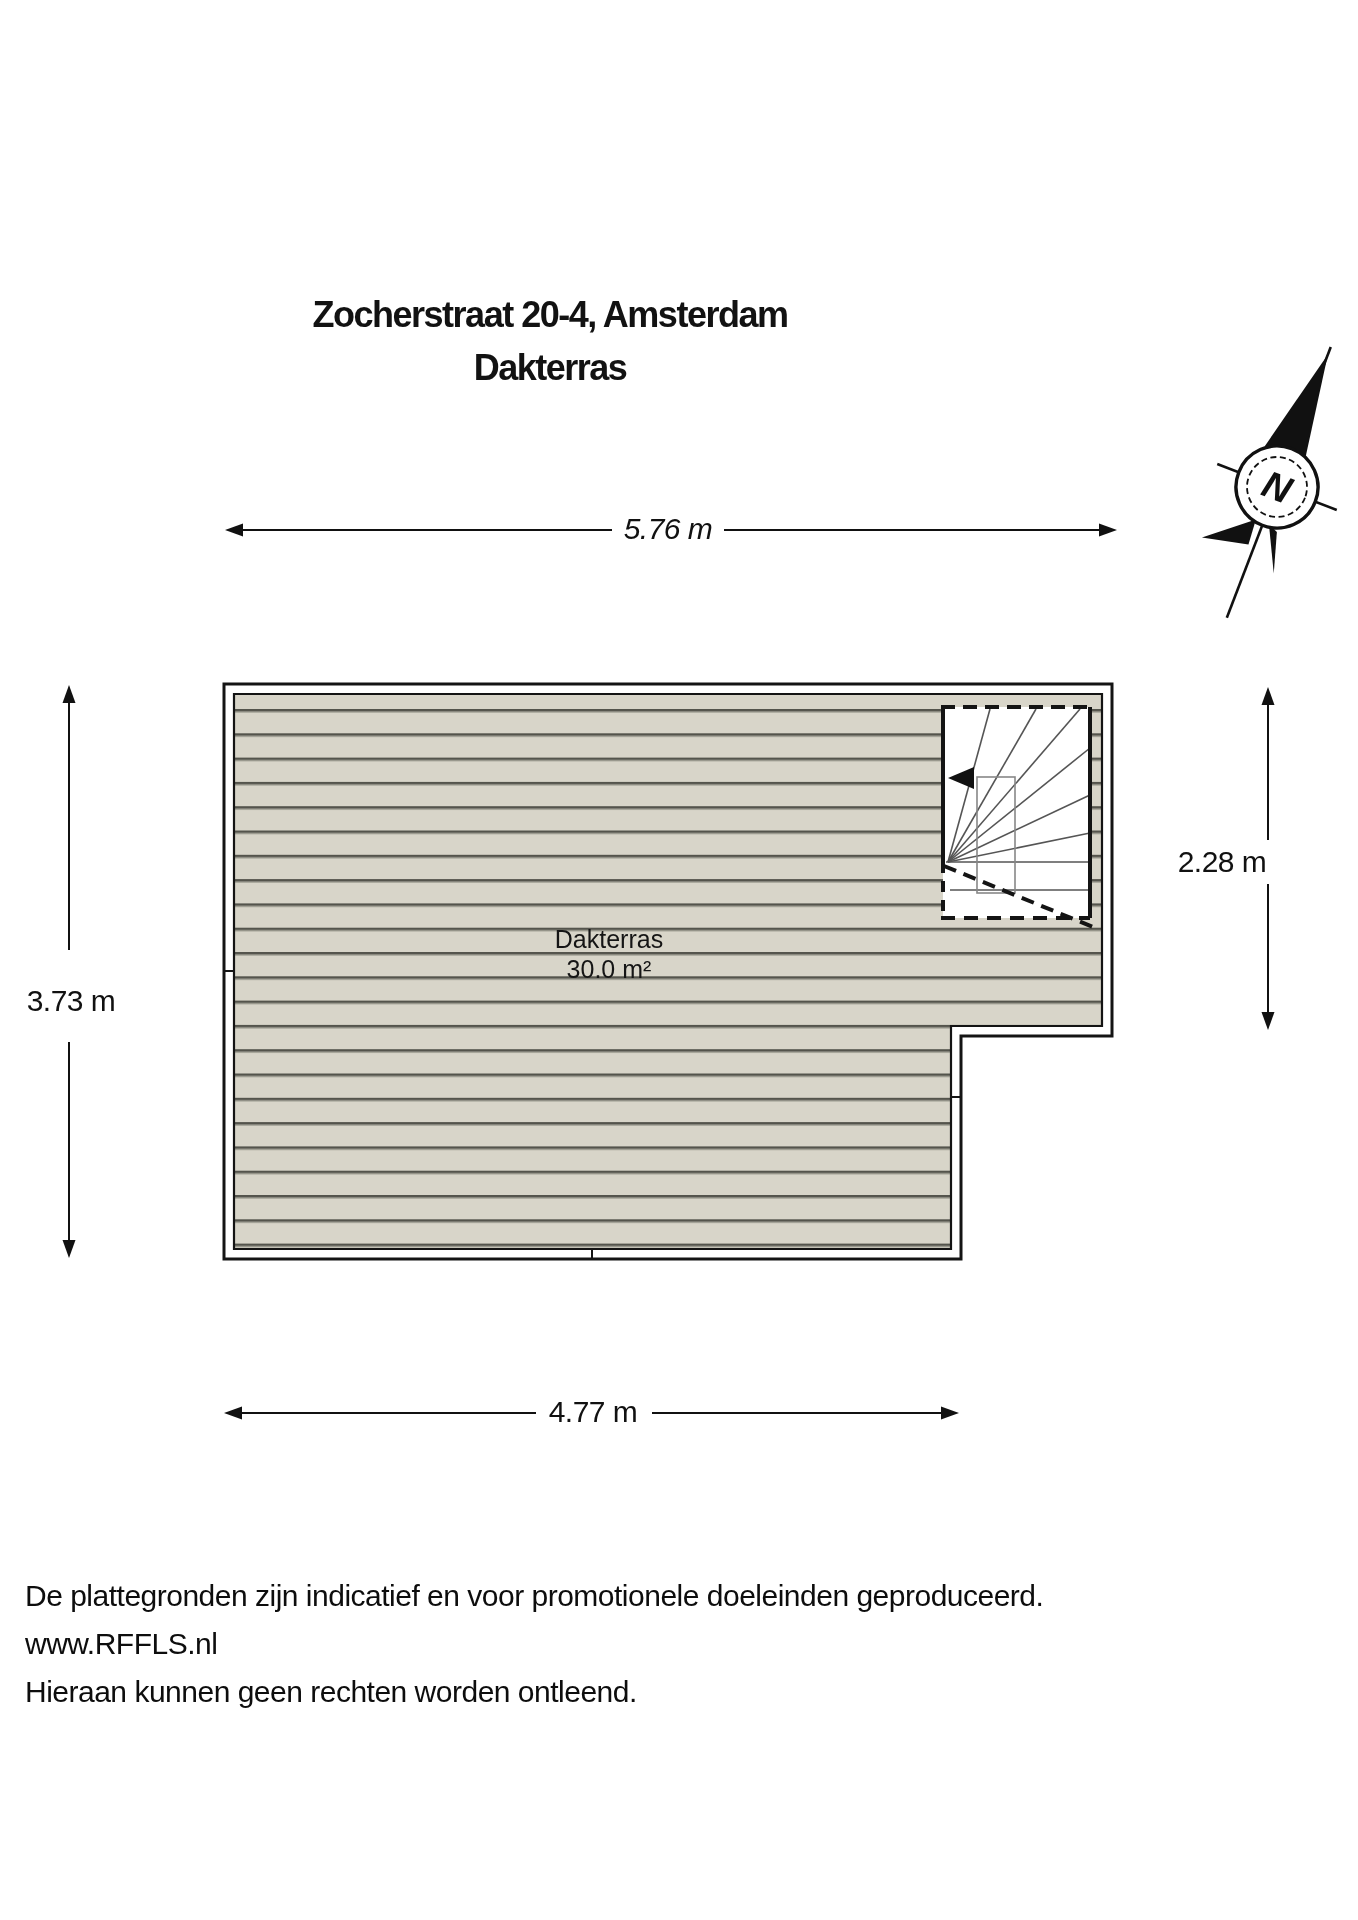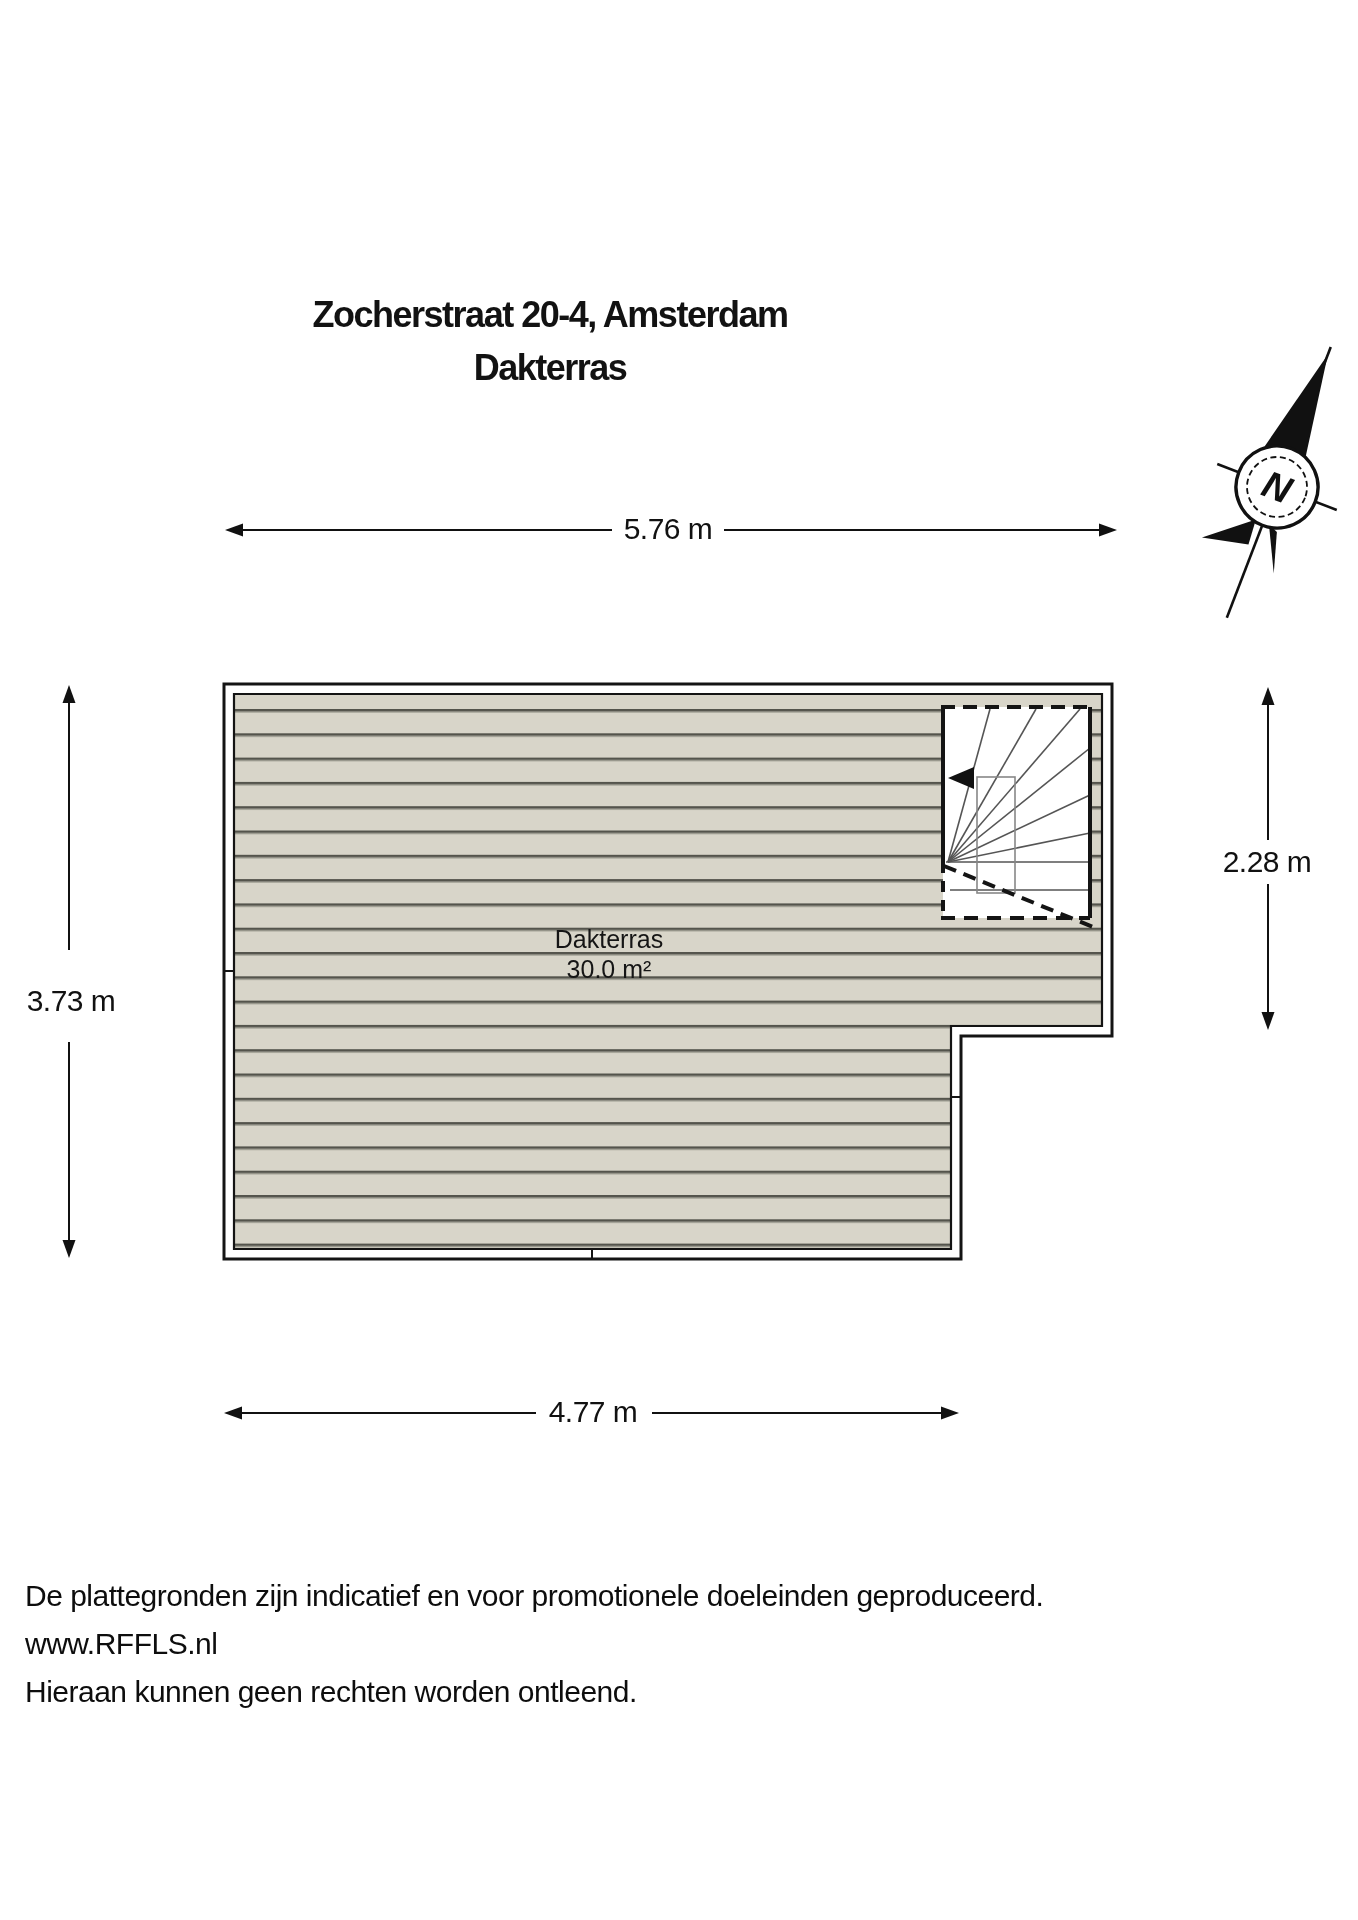--- a/index.html
+++ b/index.html
@@ -99,23 +99,23 @@
       <circle cx="0" cy="0" r="30" fill="none" stroke="#111111" stroke-width="1.8" stroke-dasharray="6 3.5"></circle>
       <text x="0" y="13" text-anchor="middle" font-size="38" font-weight="bold" font-style="italic" font-family="Liberation Sans, DejaVu Sans, sans-serif" fill="#111111">N</text>
     </g>
   </svg>
 
   <div class="abs title">
     <div>Zocherstraat 20-4, Amsterdam</div>
     <div>Dakterras</div>
   </div>
 
-  <div class="abs dim-label" style="left:668px;top:529px;">5.76 m</div>
+  <div class="abs dim-label" style="left:668px;top:529px;font-style:italic;">5.76 m</div>
   <div class="abs dim-label" style="left:71px;top:973px;margin-top:28px;">3.73 m</div>
-  <div class="abs dim-label" style="left:1267px;top:862px;">2.28 m</div>
+  <div class="abs dim-label" style="left:1222px;top:862px;">2.28 m</div>
   <div class="abs dim-label" style="left:593px;top:1412px;">4.77 m</div>
 
   <div class="abs room-label">
     <div>Dakterras</div>
     <div>30.0 m²</div>
   </div>
 
   <div class="abs footer">
     <div>De plattegronden zijn indicatief en voor promotionele doeleinden geproduceerd.</div>
     <div>www.RFFLS.nl</div>

